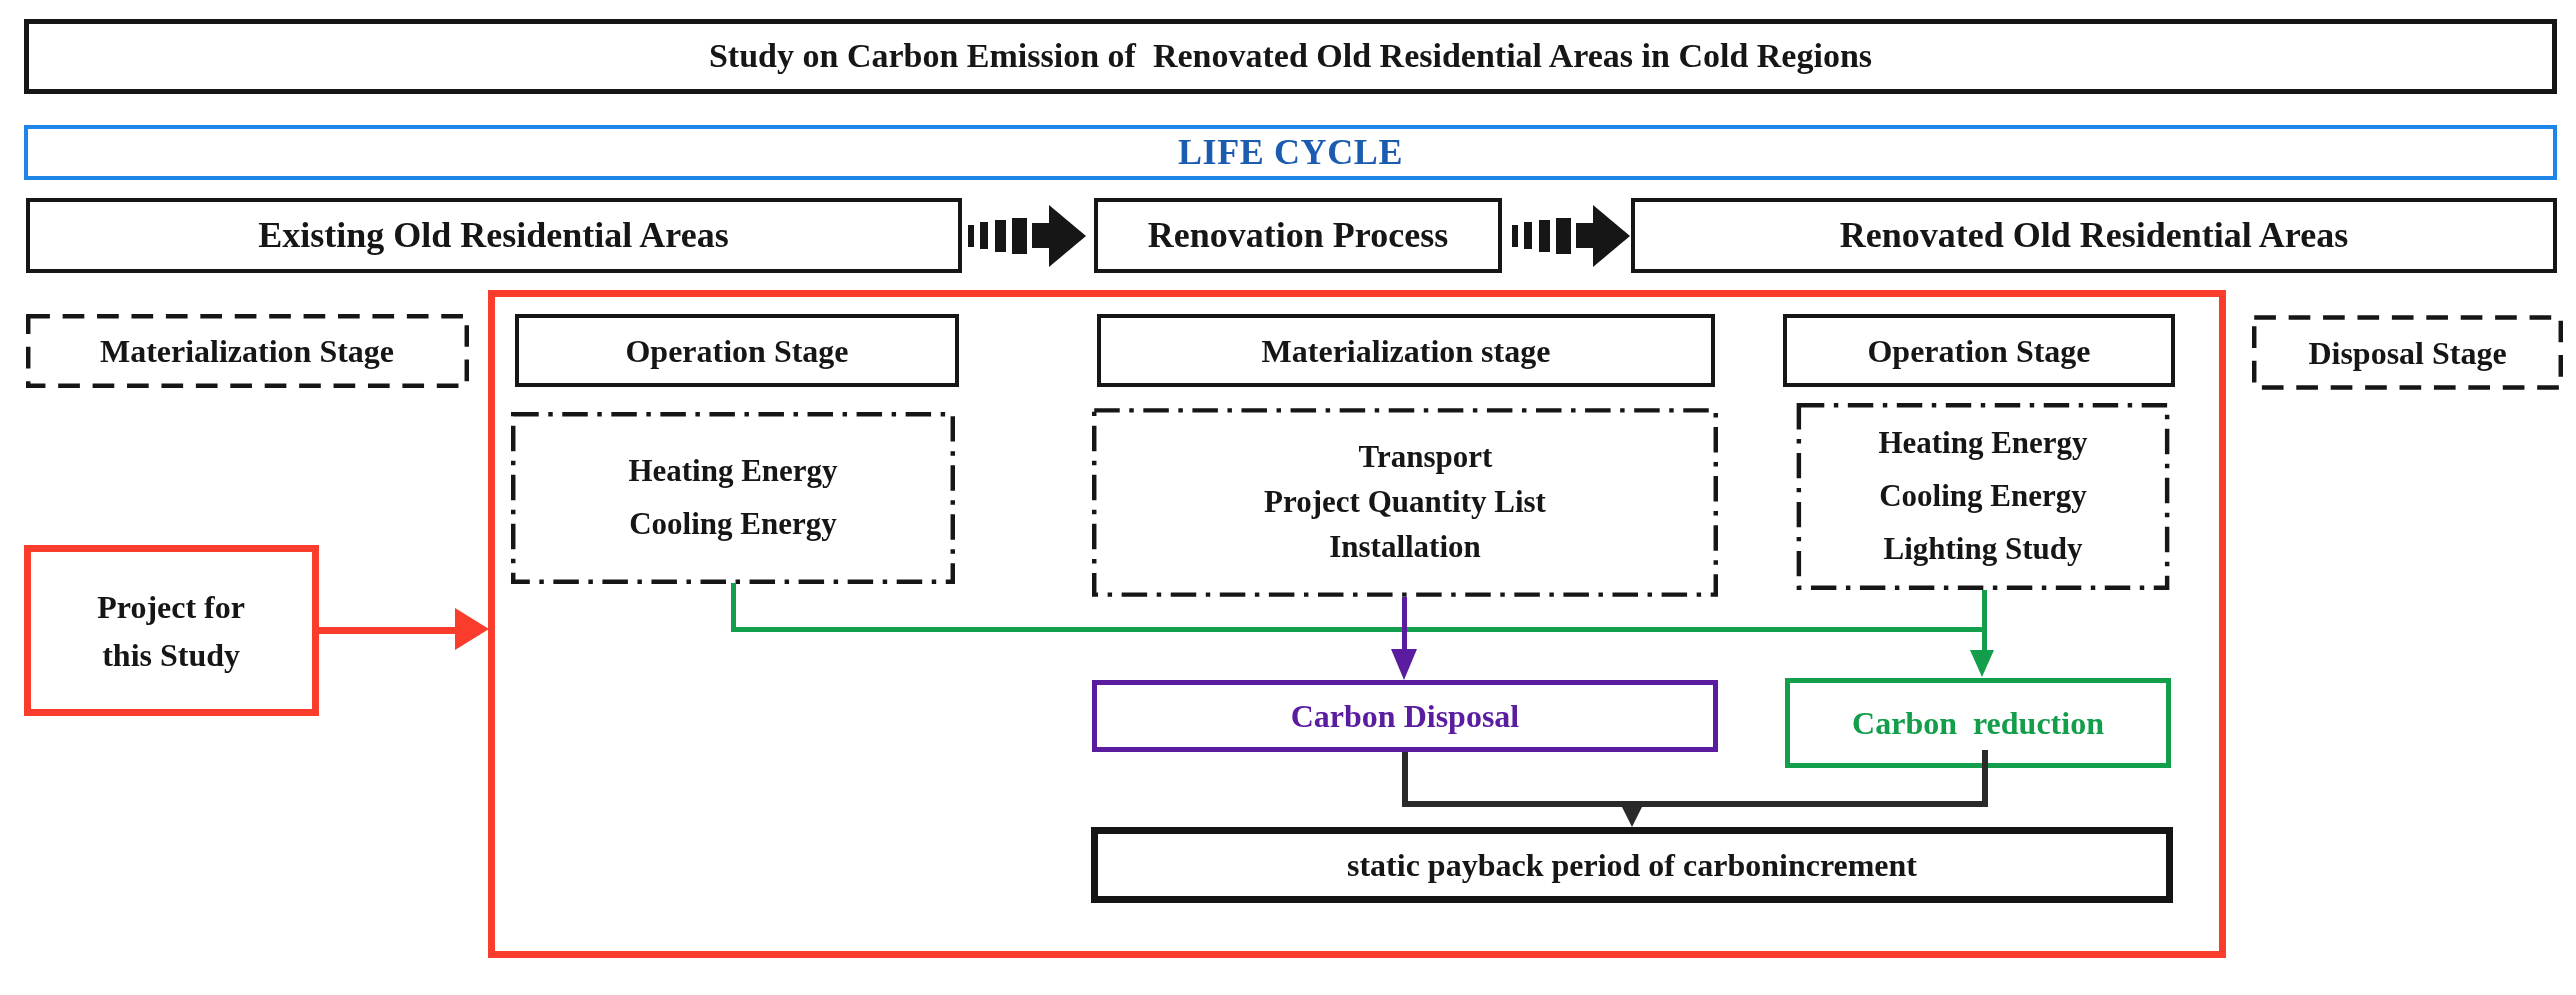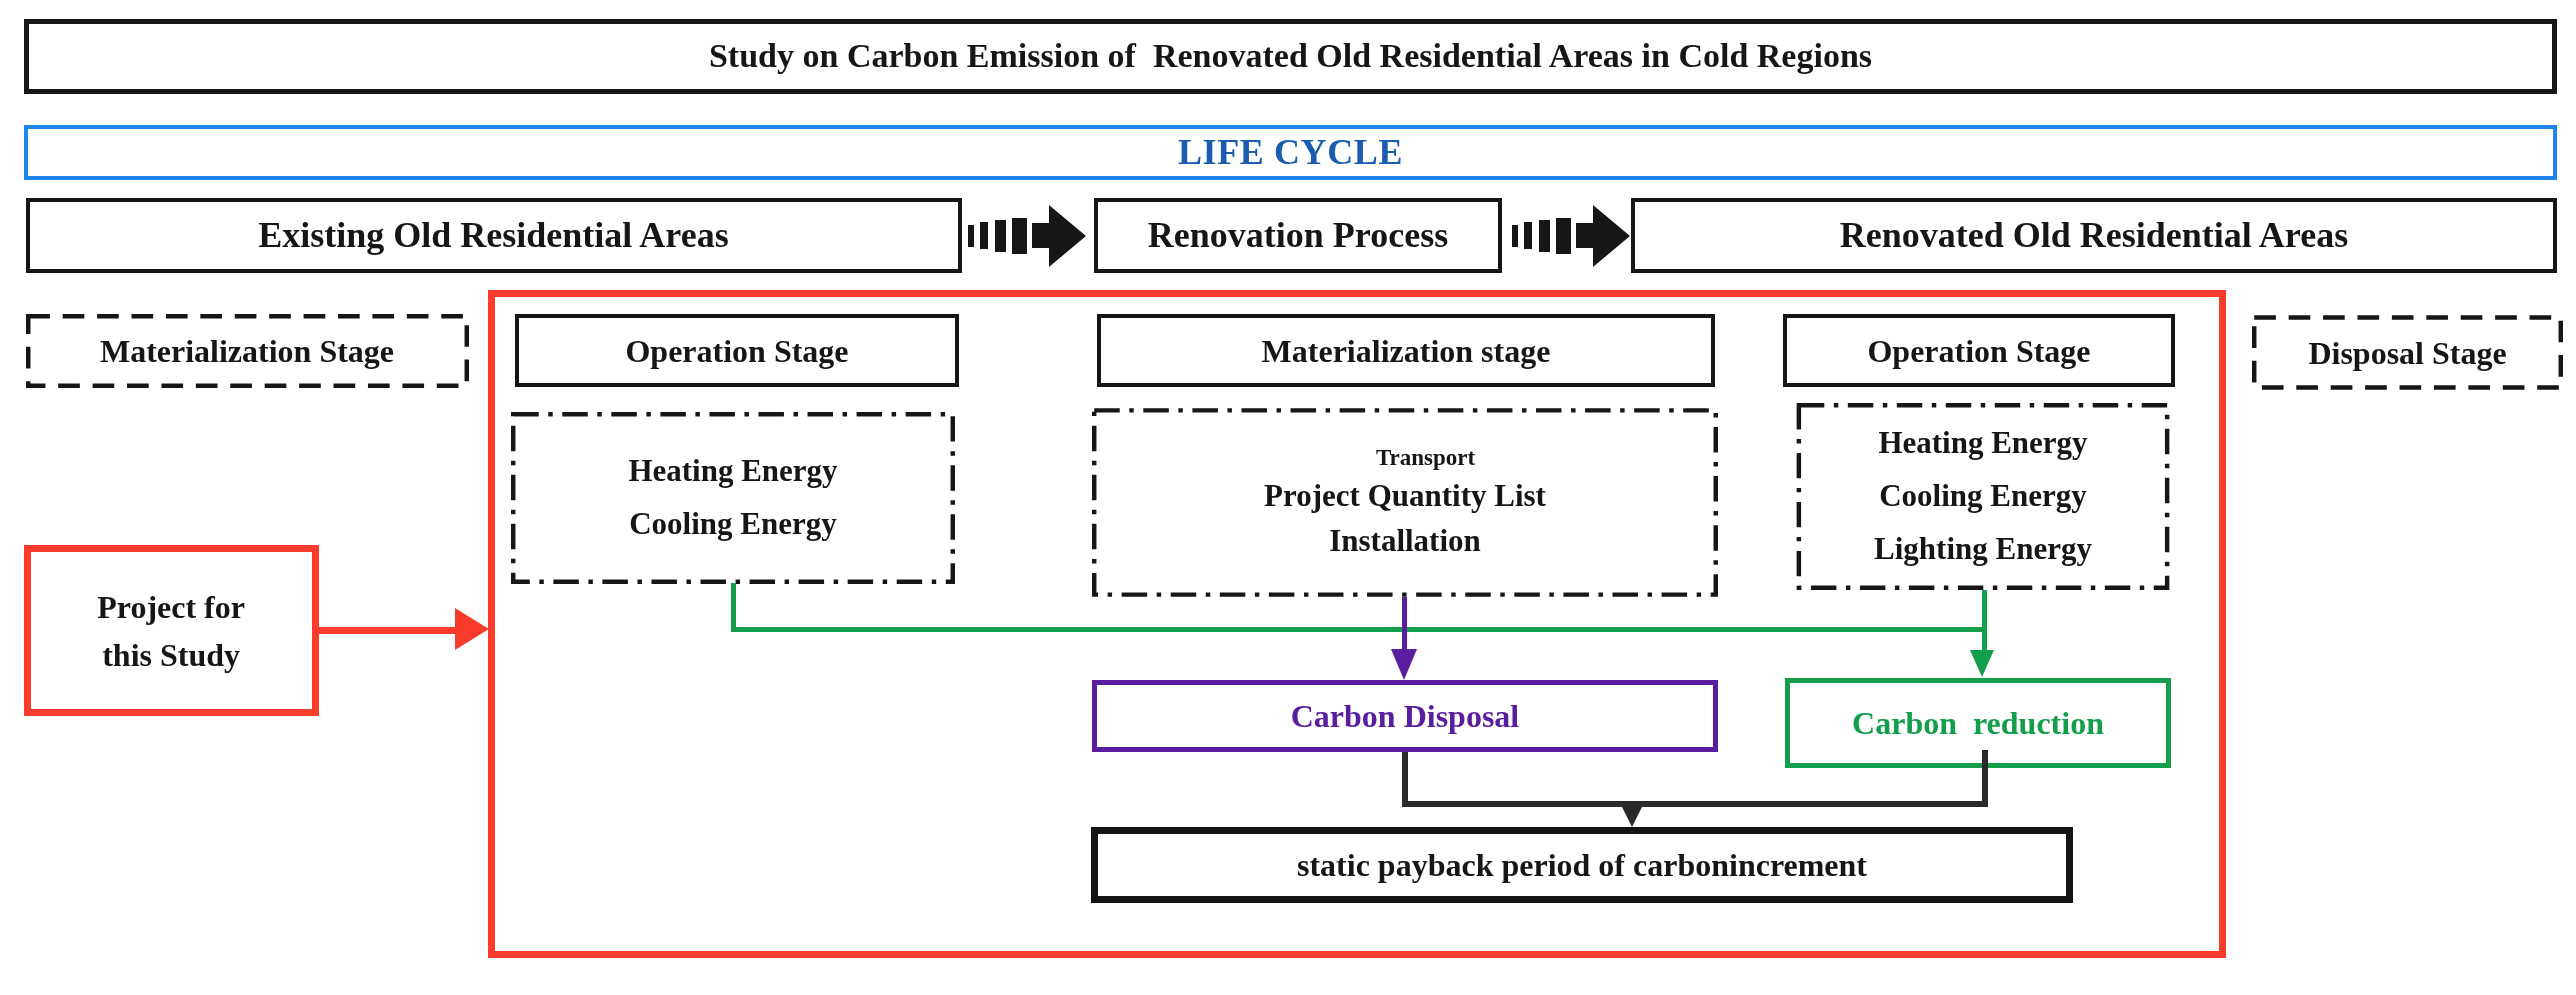--- a/index.html
+++ b/index.html
@@ -120,34 +120,34 @@
       <div class="lbl" style="font-size:31px;line-height:1.7;">Heating Energy</div>
       <div class="lbl" style="font-size:31px;line-height:1.7;">Cooling Energy</div>
     </div>
   </div>
 
   <div class="svgbox" style="left:1092px;top:408px;width:626px;height:189px;">
     <svg width="626" height="189" viewBox="0 0 982 296">
         <rect x="3.5" y="3.5" width="975" height="289" fill="none" stroke="#161616" stroke-width="7" stroke-dasharray="40 15 7 15"></rect>
       </svg>
     <div class="txt">
-      <div class="lbl" style="font-size:23px;line-height:1.45;margin-left:41px;">Transport</div>
+      <div class="lbl" style="font-size:31px;line-height:1.45;margin-left:41px;">Transport</div>
       <div class="lbl" style="font-size:31px;line-height:1.45;">Project Quantity List</div>
       <div class="lbl" style="font-size:31px;line-height:1.45;">Installation</div>
     </div>
   </div>
 
   <div class="svgbox" style="left:1796px;top:403px;width:374px;height:187px;">
     <svg width="374" height="187" viewBox="0 0 586 294">
         <rect x="3.5" y="3.5" width="579" height="287" fill="none" stroke="#161616" stroke-width="7" stroke-dasharray="40 15 7 15"></rect>
       </svg>
     <div class="txt">
       <div class="lbl" style="font-size:31px;line-height:1.7;">Heating Energy</div>
       <div class="lbl" style="font-size:31px;line-height:1.7;">Cooling Energy</div>
-      <div class="lbl" style="font-size:31px;line-height:1.7;">Lighting Energy</div>
+      <div class="lbl" style="font-size:31px;line-height:1.7;">Lighting Study</div>
     </div>
   </div>
 
   <div class="box redb" style="left:23.6px;top:545px;width:295px;height:171px;">
     <div style="text-align:center;">
       <div class="lbl" style="font-size:32px;line-height:1.5;">Project for</div>
       <div class="lbl" style="font-size:32px;line-height:1.5;">this Study</div>
     </div>
   </div>
   <div class="line" style="left:319px;top:627px;width:138px;height:7px;background:var(--red);"></div>
@@ -166,18 +166,18 @@
   </div>
   <div class="box greenb" style="left:1785px;top:678px;width:386px;height:90px;">
     <div class="lbl" style="font-size:32px;color:var(--green);">Carbon  reduction</div>
   </div>
 
   <div class="line" style="left:1402px;top:752px;width:5.7px;height:55px;background:#2a2a2a;"></div>
   <div class="line" style="left:1982px;top:750px;width:5.7px;height:57px;background:#2a2a2a;"></div>
   <div class="line" style="left:1402px;top:801px;width:585px;height:5.7px;background:#2a2a2a;"></div>
   <div class="tri" style="left:1621px;top:805px;border-left:11px solid transparent;border-right:11px solid transparent;border-top:22px solid #2a2a2a;"></div>
 
-  <div class="box blackb" style="left:1091px;top:827px;width:982px;height:76px;">
+  <div class="box blackb" style="left:1091px;top:827px;width:1082px;height:76px;">
     <div class="lbl" style="font-size:32px;">static payback period of carbonincrement</div>
   </div>
 
 </div>
 
 
 </body></html>

